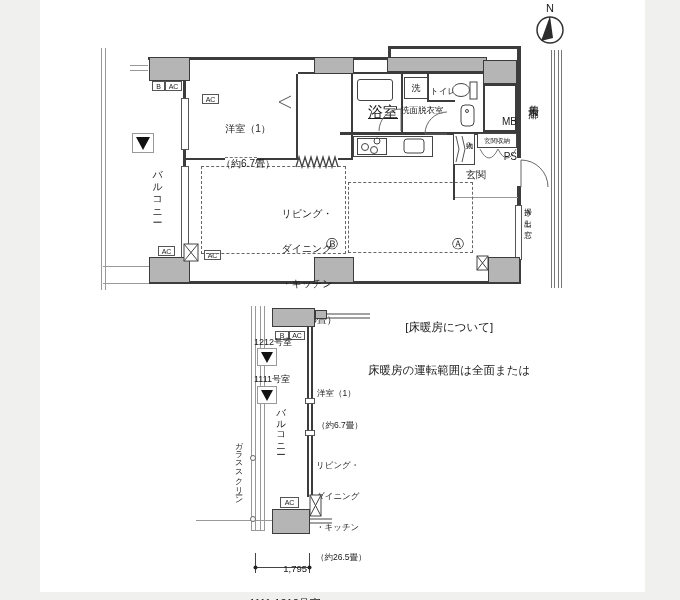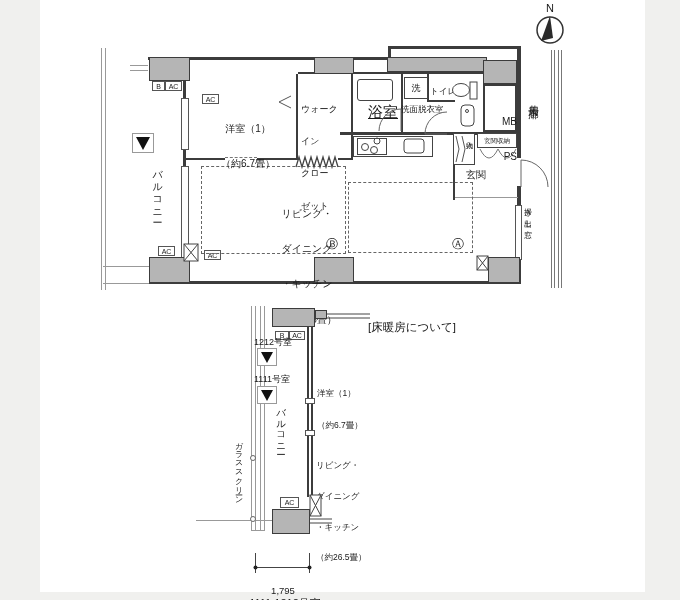--- a/index.html
+++ b/index.html
@@ -112,46 +112,41 @@
 
   <div class="abs dashzone" style="left:201px;top:166px;width:145px;height:88px;"></div>
   <div class="abs dashzone" style="left:348px;top:182px;width:125px;height:71px;"></div>
   <div class="abs txt" style="left:326px;top:238px;font-size:12px;">Ⓑ</div>
   <div class="abs txt" style="left:452px;top:238px;font-size:12px;">Ⓐ</div>
 
   <div class="abs txt" style="left:213px;top:100px;width:70px;text-align:center;font-size:10px;">
     <div>洋室（1）</div>
     <div>（約6.7畳）</div>
   </div>
-  <div class="abs txt" style="left:301px;top:82px;font-size:9px;line-height:1.2;">
-    <div>ウォーク</div>
-    <div>イン</div>
-    <div>クロー</div>
-    <div>ゼット</div>
-  </div>
   <div class="abs txt" style="left:368px;top:103px;font-size:15px;text-decoration:underline;">浴室</div>
   <div class="abs txt" style="left:430px;top:87px;font-size:8.5px;">トイレ</div>
-  <div class="abs txt" style="left:401px;top:106px;font-size:8.5px;font-family:Liberation Mono, monospace;">洗面脱衣室</div>
+  <div class="abs txt" style="left:401px;top:106px;font-size:8.5px;">洗面脱衣室</div>
   <div class="abs txt" style="left:466px;top:169px;font-size:10px;">玄関</div>
   <div class="abs txt" style="left:258px;top:184px;width:98px;text-align:center;font-size:10px;line-height:1.18;">
     <div>リビング・</div>
     <div>ダイニング</div>
     <div>・キッチン</div>
     <div>（約26.5畳）</div>
   </div>
   <div class="abs vtext" style="left:150px;top:163px;font-size:10px;">バルコニー</div>
   <div class="abs vtext" style="left:527px;top:96px;font-size:10.5px;">共用廊下</div>
   <div class="abs vtext" style="left:521px;top:202px;font-size:8px;letter-spacing:1px;">掃き出し窓</div>
 
   <div class="abs tri-box" style="left:132px;top:133px;width:22px;height:20px;">
     <div class="tri"></div>
   </div>
 
   <div class="abs txt" style="left:368px;top:291px;font-size:11.5px;line-height:1.25;text-align:center;">
     <div>[床暖房について]</div>
+    <div>床暖房の運転範囲は全面または</div>
   </div>
 
   <div class="abs tline" style="left:251px;top:306px;width:1px;height:225px;"></div>
   <div class="abs tline" style="left:255px;top:306px;width:1px;height:225px;"></div>
   <div class="abs tline" style="left:260px;top:306px;width:1px;height:225px;"></div>
   <div class="abs tline" style="left:264px;top:306px;width:1px;height:225px;"></div>
   <div class="abs tline" style="left:251px;top:530px;width:14px;height:1px;"></div>
   <div class="abs tline" style="left:196px;top:520px;width:76px;height:1px;"></div>
 
   <div class="abs pillar" style="left:272px;top:308px;width:43px;height:19px;"></div>
@@ -189,21 +184,21 @@
   <div class="abs txt" style="left:316px;top:440px;font-size:8.5px;line-height:1.2;">
     <div>リビング・</div>
     <div>ダイニング</div>
     <div>・キッチン</div>
     <div>（約26.5畳）</div>
   </div>
 
   <div class="abs" style="left:255px;top:553px;width:1px;height:20px;background:#444;"></div>
   <div class="abs" style="left:309px;top:553px;width:1px;height:20px;background:#444;"></div>
   <div class="abs" style="left:255px;top:567px;width:55px;height:1px;background:#444;"></div>
-  <div class="abs txt" style="left:259px;top:586px;width:48px;text-align:center;font-size:9.5px;">1,795</div>
+  <div class="abs txt" style="left:259px;top:564px;width:48px;text-align:right;font-size:9.5px;">1,795</div>
 
   <div class="abs txt" style="left:225px;top:571px;width:120px;text-align:center;font-size:11px;line-height:1.2;">
     <div>1111,1212号室</div>
     
   </div>
 
   <svg width="680" height="600" viewBox="0 0 680 600">
 
     <g>
       <text x="550" y="12" text-anchor="middle" font-size="11" fill="#1a1a1a">N</text>

